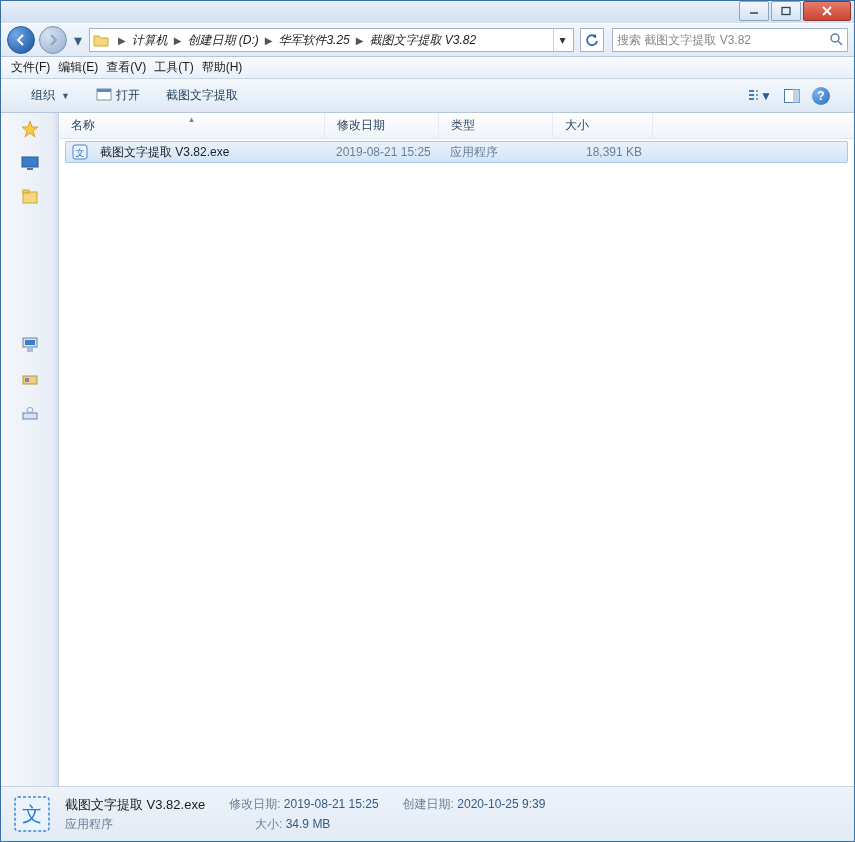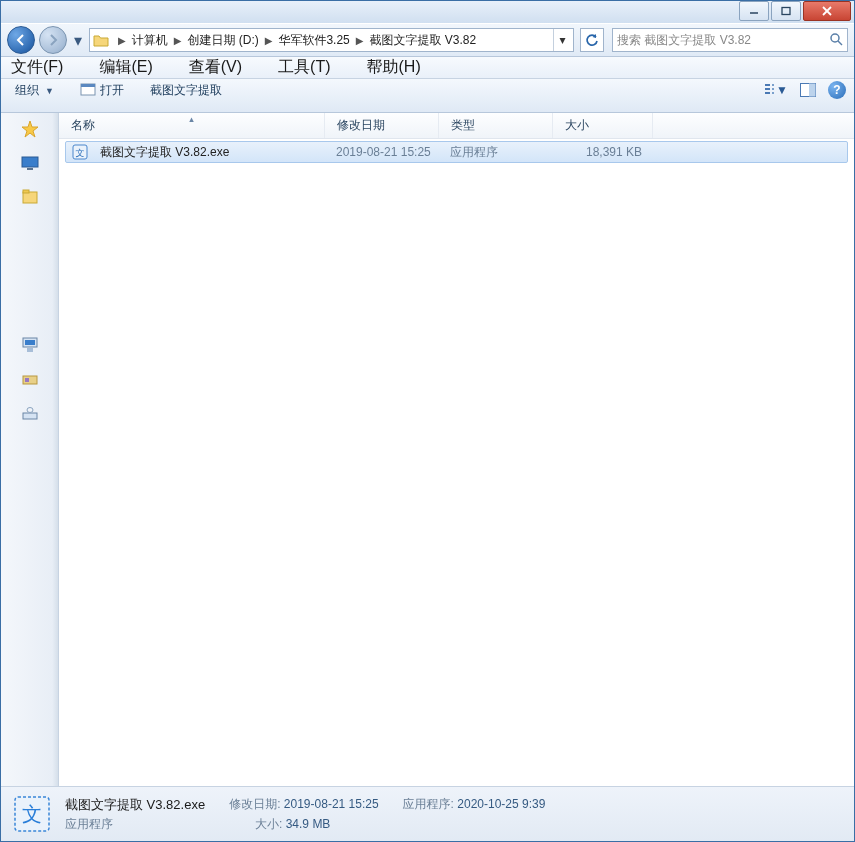--- a/index.html
+++ b/index.html
@@ -11,31 +11,31 @@
 .tb-btn { width: 30px; height: 20px; margin: 0 1px; border: 1px solid #8aa3bf; border-radius: 2px; background: linear-gradient(#f2f7fd,#d6e3f2); display: flex; align-items: center; justify-content: center; font-size: 10px; color: #2a4560; cursor: default; }
 .tb-btn.close { background: linear-gradient(#e87a6a,#c84534); border-color: #9a3323; color: #fff; width: 48px; font-weight: bold; }
 .tb-btn svg { display:block; }
 
 .navbar { height: 34px; background: linear-gradient(#f1f6fc,#e0eaf6); border-top: 1px solid #fff; border-bottom: 1px solid #b7c7db; display: flex; align-items: center; padding: 0 6px; gap: 4px; }
 .nav-btn { width: 28px; height: 28px; border-radius: 50%; background: radial-gradient(circle at 30% 30%, #6fa8e6 0%, #2f6bb3 70%, #1d4f8e 100%); border: 1px solid #2a5a94; display: flex; align-items: center; justify-content: center; color: #fff; }
 .nav-btn.fwd { background: radial-gradient(circle at 30% 30%, #d5e3f3 0%, #a8bed8 70%, #85a0c0 100%); border-color:#7a94b0; color:#5a7390;}
 .nav-dd { width: 14px; height: 28px; display:flex; align-items:center; justify-content:center; color:#3a5a80; }
 .address { flex: 1; height: 24px; background: #fff; border: 1px solid #a0b4cc; display: flex; align-items: center; padding: 0 2px; font-size: 12px; color: #222; }
 .address .folder-icon { width:18px; height:18px; margin-right:4px; display:flex; align-items:center; justify-content:center;}
-.crumb { padding: 0 2px; }
+.crumb { padding: 0 2px; font-style: italic; }
 .crumb-arrow { color: #555; padding: 0 4px; font-size:10px; }
 .addr-dd { width:18px; height:22px; border-left:1px solid #c4d0de; display:flex; align-items:center; justify-content:center; color:#333;}
 .refresh { width:24px; height:24px; border:1px solid #a0b4cc; background:#fff; margin-left:2px; display:flex; align-items:center; justify-content:center; color:#2966aa; }
 .search { width: 236px; height: 24px; background: #fff; border: 1px solid #a0b4cc; margin-left: 4px; display: flex; align-items: center; padding: 0 4px; font-size: 12px; color: #888; }
 .search .sicon { margin-left: auto; color:#5a7fa8; }
 
-.menubar { height: 22px; background: linear-gradient(#f7fafe,#e9f0f9); border-bottom: 1px solid #c7d3e2; display: flex; align-items: center; padding: 0 6px; font-size: 16px; color: #1a1a1a; gap: 28px; }
+.menubar { height: 22px; background: linear-gradient(#f7fafe,#e9f0f9); border-bottom: 1px solid #c7d3e2; display: flex; align-items: center; padding: 0 6px; font-size: 12px; color: #1a1a1a; gap: 0; }
 .menu-item { padding: 2px 4px; }
 
-.toolbar { height: 34px; background: linear-gradient(#f4f8fd,#dfe9f5); border-bottom: 1px solid #b7c7db; display: flex; align-items: flex-start; padding: 0 8px; font-size: 12px; color: #1a3a5a; gap: 14px; }
+.toolbar { height: 34px; background: linear-gradient(#f4f8fd,#dfe9f5); border-bottom: 1px solid #b7c7db; display: flex; align-items: center; padding: 0 24px; font-size: 12px; color: #1a3a5a; gap: 14px; }
 .tool-left { display:flex; align-items:center; gap:14px;}
 .tool-item { display:flex; align-items:center; gap:4px; padding: 3px 6px; }
 .tool-item .dd { font-size:9px; color:#3a5a80; margin-left:2px;}
 .tool-right { margin-left:auto; display:flex; align-items:center; gap:8px; }
 .tool-icon-btn { width:24px; height:22px; display:flex; align-items:center; justify-content:center; color:#2a5a94; }
 .help-icon { width:18px; height:18px; border-radius:50%; background:radial-gradient(circle at 30% 30%,#7ab4f0,#2a6db8); color:#fff; display:flex; align-items:center; justify-content:center; font-size:12px; font-weight:bold;}
 
 .body { flex: 1; display: flex; background: #fff; min-height: 0; }
 .sidebar { width: 58px; background: linear-gradient(90deg,#f4f7fb 0%,#e8eef6 90%,#d5dfea 100%); border-right: 1px solid #c7d3e2; padding: 6px 0; display:flex; flex-direction:column; align-items:center; gap:14px; }
 .sb-icon { width:20px; height:20px; display:flex; align-items:center; justify-content:center; }
@@ -253,21 +253,21 @@
     <div class="big-icon">
       <svg width="40" height="40">
           <rect x="3" y="3" width="34" height="34" rx="3" fill="#eaf2fb" stroke="#3a86d8" stroke-width="1.5" stroke-dasharray="3 2"></rect>
           <text x="20" y="27" text-anchor="middle" font-size="20" fill="#2a7ed8">文</text>
         </svg>
     </div>
     <div class="meta">
       <div class="meta-row">
         <span class="fname">截图文字提取 V3.82.exe</span>
         <span><span class="label">修改日期:</span> <span class="val">2019-08-21 15:25</span></span>
-        <span><span class="label">应用程序:</span> <span class="val">2020-10-25 9:39</span></span>
+        <span><span class="label">创建日期:</span> <span class="val">2020-10-25 9:39</span></span>
       </div>
       <div class="meta-row">
         <span class="label">应用程序</span>
         <span style="margin-left:118px;"><span class="label">大小:</span> <span class="val">34.9 MB</span></span>
       </div>
     </div>
   </div>
 
 </div>
 

